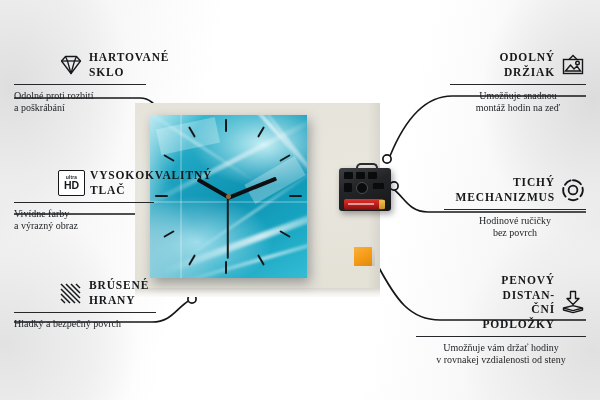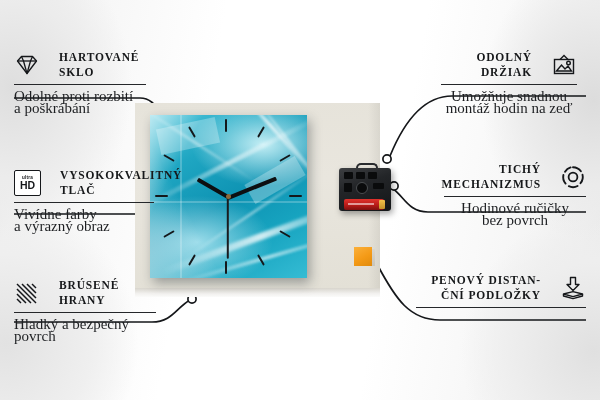--- a/index.html
+++ b/index.html
@@ -85,32 +85,32 @@
   .batt-cap{position:absolute;right:-1px;top:1px;width:6px;height:9px;background:linear-gradient(180deg,#f2c14a,#c4912a);border-radius:1px;}
   .batt-line{position:absolute;left:4px;top:4px;width:26px;height:2px;background:rgba(255,255,255,.55);}
 
   
   .foam{position:absolute;left:219px;top:144px;width:21px;height:20px;}
   .foam-top{position:absolute;left:0;top:0;width:18px;height:19px;background:linear-gradient(150deg,#fbb03b 0%,#f49a16 55%,#e08a0c 100%);}
   .foam-side{position:absolute;left:17px;top:2px;width:4px;height:17px;background:linear-gradient(180deg,#d9d6cd,#c8c5bc);}
 
   
   .feat{position:absolute;}
-  .feat .head{display:flex;align-items:center;gap:19px;}
+  .feat .head{display:flex;align-items:center;gap:5px;margin-left:44px;}
   .feat.right .head{justify-content:flex-end;}
   .ttl{
     font-family:"Liberation Serif", serif;
     font-size:11.5px;font-weight:bold;letter-spacing:.85px;color:#16181a;
     line-height:14.5px;text-transform:uppercase;white-space:pre-line;
   }
   .feat.right .ttl{text-align:right;}
   .rule{height:1px;background:#25272a;margin:5px 0 5px 0;}
   .desc{
     font-family:"Liberation Serif", serif;
-    font-size:15px;color:#1d1f22;line-height:12.4px;white-space:pre-line;
+    font-size:10px;color:#1d1f22;line-height:12.4px;white-space:pre-line;
   }
   .feat.right .desc{text-align:center;}
   .ico{width:26px;height:26px;flex:0 0 26px;display:block;}
   .hdbadge{
     width:25px;height:24px;flex:0 0 25px;border:1.6px solid #15171a;border-radius:2px;
     display:flex;flex-direction:column;align-items:center;justify-content:center;background:#fff;
   }
   .hdbadge .u{font-family:"Liberation Sans",sans-serif;font-size:4.6px;font-weight:bold;letter-spacing:.2px;color:#15171a;line-height:5px;}
   .hdbadge .h{font-family:"Liberation Sans",sans-serif;font-size:10.5px;font-weight:bold;letter-spacing:-.2px;color:#15171a;line-height:11px;}
 </style>
@@ -241,39 +241,39 @@
         <div class="h">HD</div>
       </div>
       <div class="ttl">VYSOKOKVALITNÝ
 TLAČ</div>
     </div>
     <div class="rule"></div>
     <div class="desc">Vivídne farby
 a výrazný obraz</div>
   </div>
 
-  <div class="feat right" style="right:23px;top:50px;width:136px;">
+  <div class="feat right" style="right:14px;top:50px;width:136px;">
     <div class="head">
       <div class="ttl">ODOLNÝ
 DRŽIAK</div>
       <svg class="ico" viewBox="0 0 26 26">
         <g fill="none" stroke="#15171a" stroke-width="1.4">
           <rect x="3.5" y="7.5" width="19" height="14"></rect>
           <path d="M9,7.5 L13,3.5 L17,7.5"></path>
           <path d="M5.5,19 L10.5,13 L14,17 L17,14 L20.5,19 Z"></path>
           <circle cx="17.5" cy="11" r="1.8"></circle>
         </g>
       </svg>
     </div>
     <div class="rule"></div>
     <div class="desc">Umožňuje snadnou
 montáž hodin na zeď</div>
   </div>
 
-  <div class="feat right" style="right:14px;top:162px;width:142px;">
+  <div class="feat right" style="right:14px;top:175px;width:142px;">
     <div class="head">
       <div class="ttl">TICHÝ
 MECHANIZMUS</div>
       <svg class="ico" viewBox="0 0 26 26">
         <g fill="none" stroke="#15171a" stroke-width="1.9" stroke-linecap="round">
           <path d="M13,3.2 A9.8,9.8 0 0,1 20.9,7.3"></path>
           <path d="M22.5,10.6 A9.8,9.8 0 0,1 20.5,19.2"></path>
           <path d="M17.6,22 A9.8,9.8 0 0,1 8.8,22.2"></path>
           <path d="M5.6,19.6 A9.8,9.8 0 0,1 3.4,11"></path>
           <path d="M5,7.7 A9.8,9.8 0 0,1 10.6,3.4"></path>
@@ -292,15 +292,17 @@
 ČNÍ PODLOŽKY</div>
       <svg class="ico" viewBox="0 0 26 26">
         <g fill="none" stroke="#15171a" stroke-width="1.4" stroke-linejoin="round">
           <path d="M10.5,2.5 L15.5,2.5 L15.5,9.5 L19,9.5 L13,15.5 L7,9.5 L10.5,9.5 Z"></path>
           <path d="M13,16.6 L22.5,19 L13,21.6 L3.5,19 Z"></path>
           <path d="M3.5,19 L3.5,21 L13,23.6 L22.5,21 L22.5,19"></path>
         </g>
       </svg>
     </div>
     <div class="rule"></div>
+    <div class="desc">Umožňuje vám držať hodiny
+v rovnakej vzdialenosti od steny</div>
   </div>
 
 </div>
 
 </body></html>

